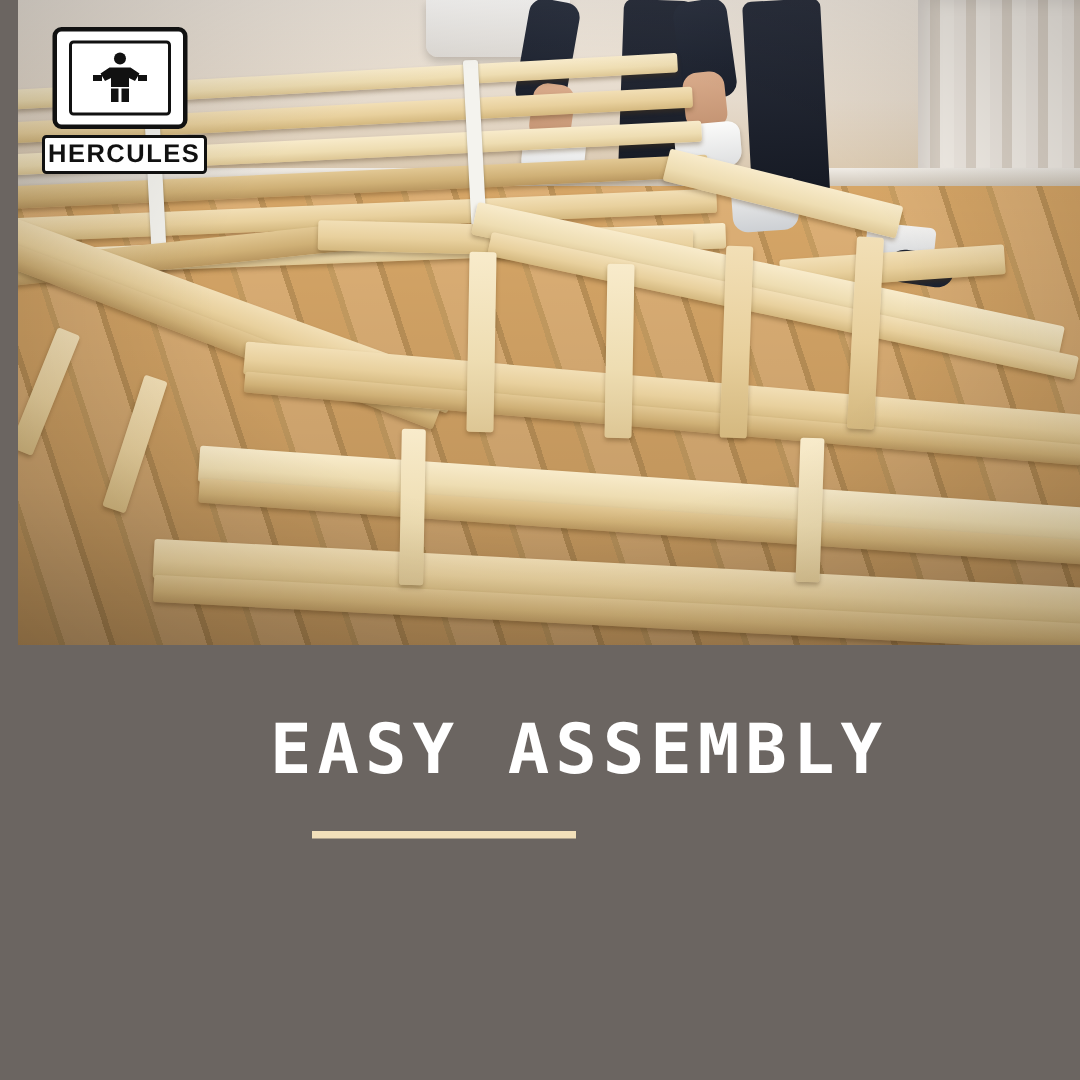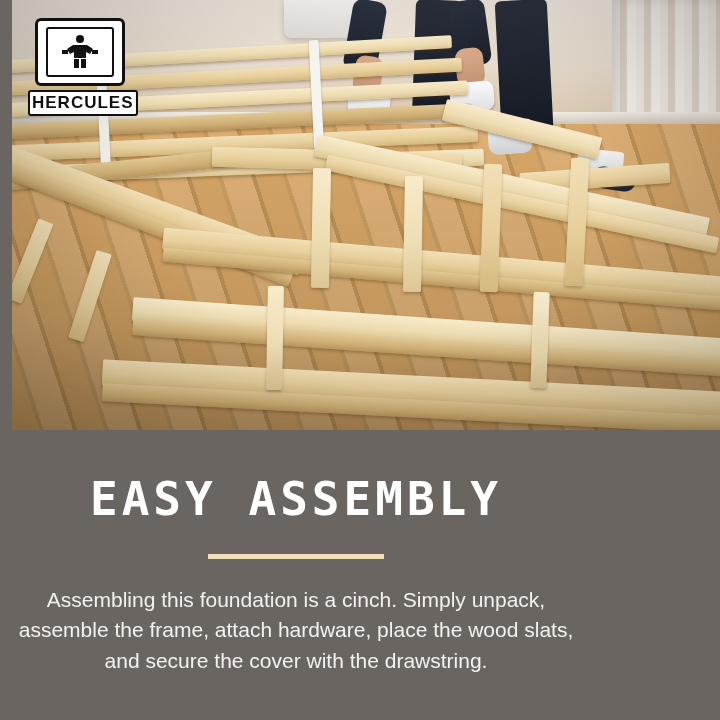--- a/index.html
+++ b/index.html
@@ -192,21 +192,21 @@
     padding: 1px 2px;
     display: inline-block;
   }
 
   
   .panel {
     position: absolute;
     left: 0; top: 430px;
     width: 592px; height: 290px;
     background: #6b6561;
-    text-align: center;
+    text-align: right;
   }
   .headline {
     margin: 0;
     padding-top: 42px;
     font-family: "DejaVu Sans Mono", monospace;
     font-weight: bold;
     font-size: 46px;
     letter-spacing: 4px;
     color: #ffffff;
   }
@@ -304,16 +304,15 @@
         </svg>
       </div>
       <div class="logo-word">HERCULES</div>
     </div>
 
   </div>
 
   <div class="panel">
     <h1 class="headline">EASY ASSEMBLY</h1>
     <div class="rule"></div>
-    <p class="body-copy">Assembling this foundation is a cinch. Simply unpack, assemble the frame, attach hardware, place the wood slats, and secure the cover with the drawstring.</p>
   </div>
 
 </div>
 
 </body></html>

